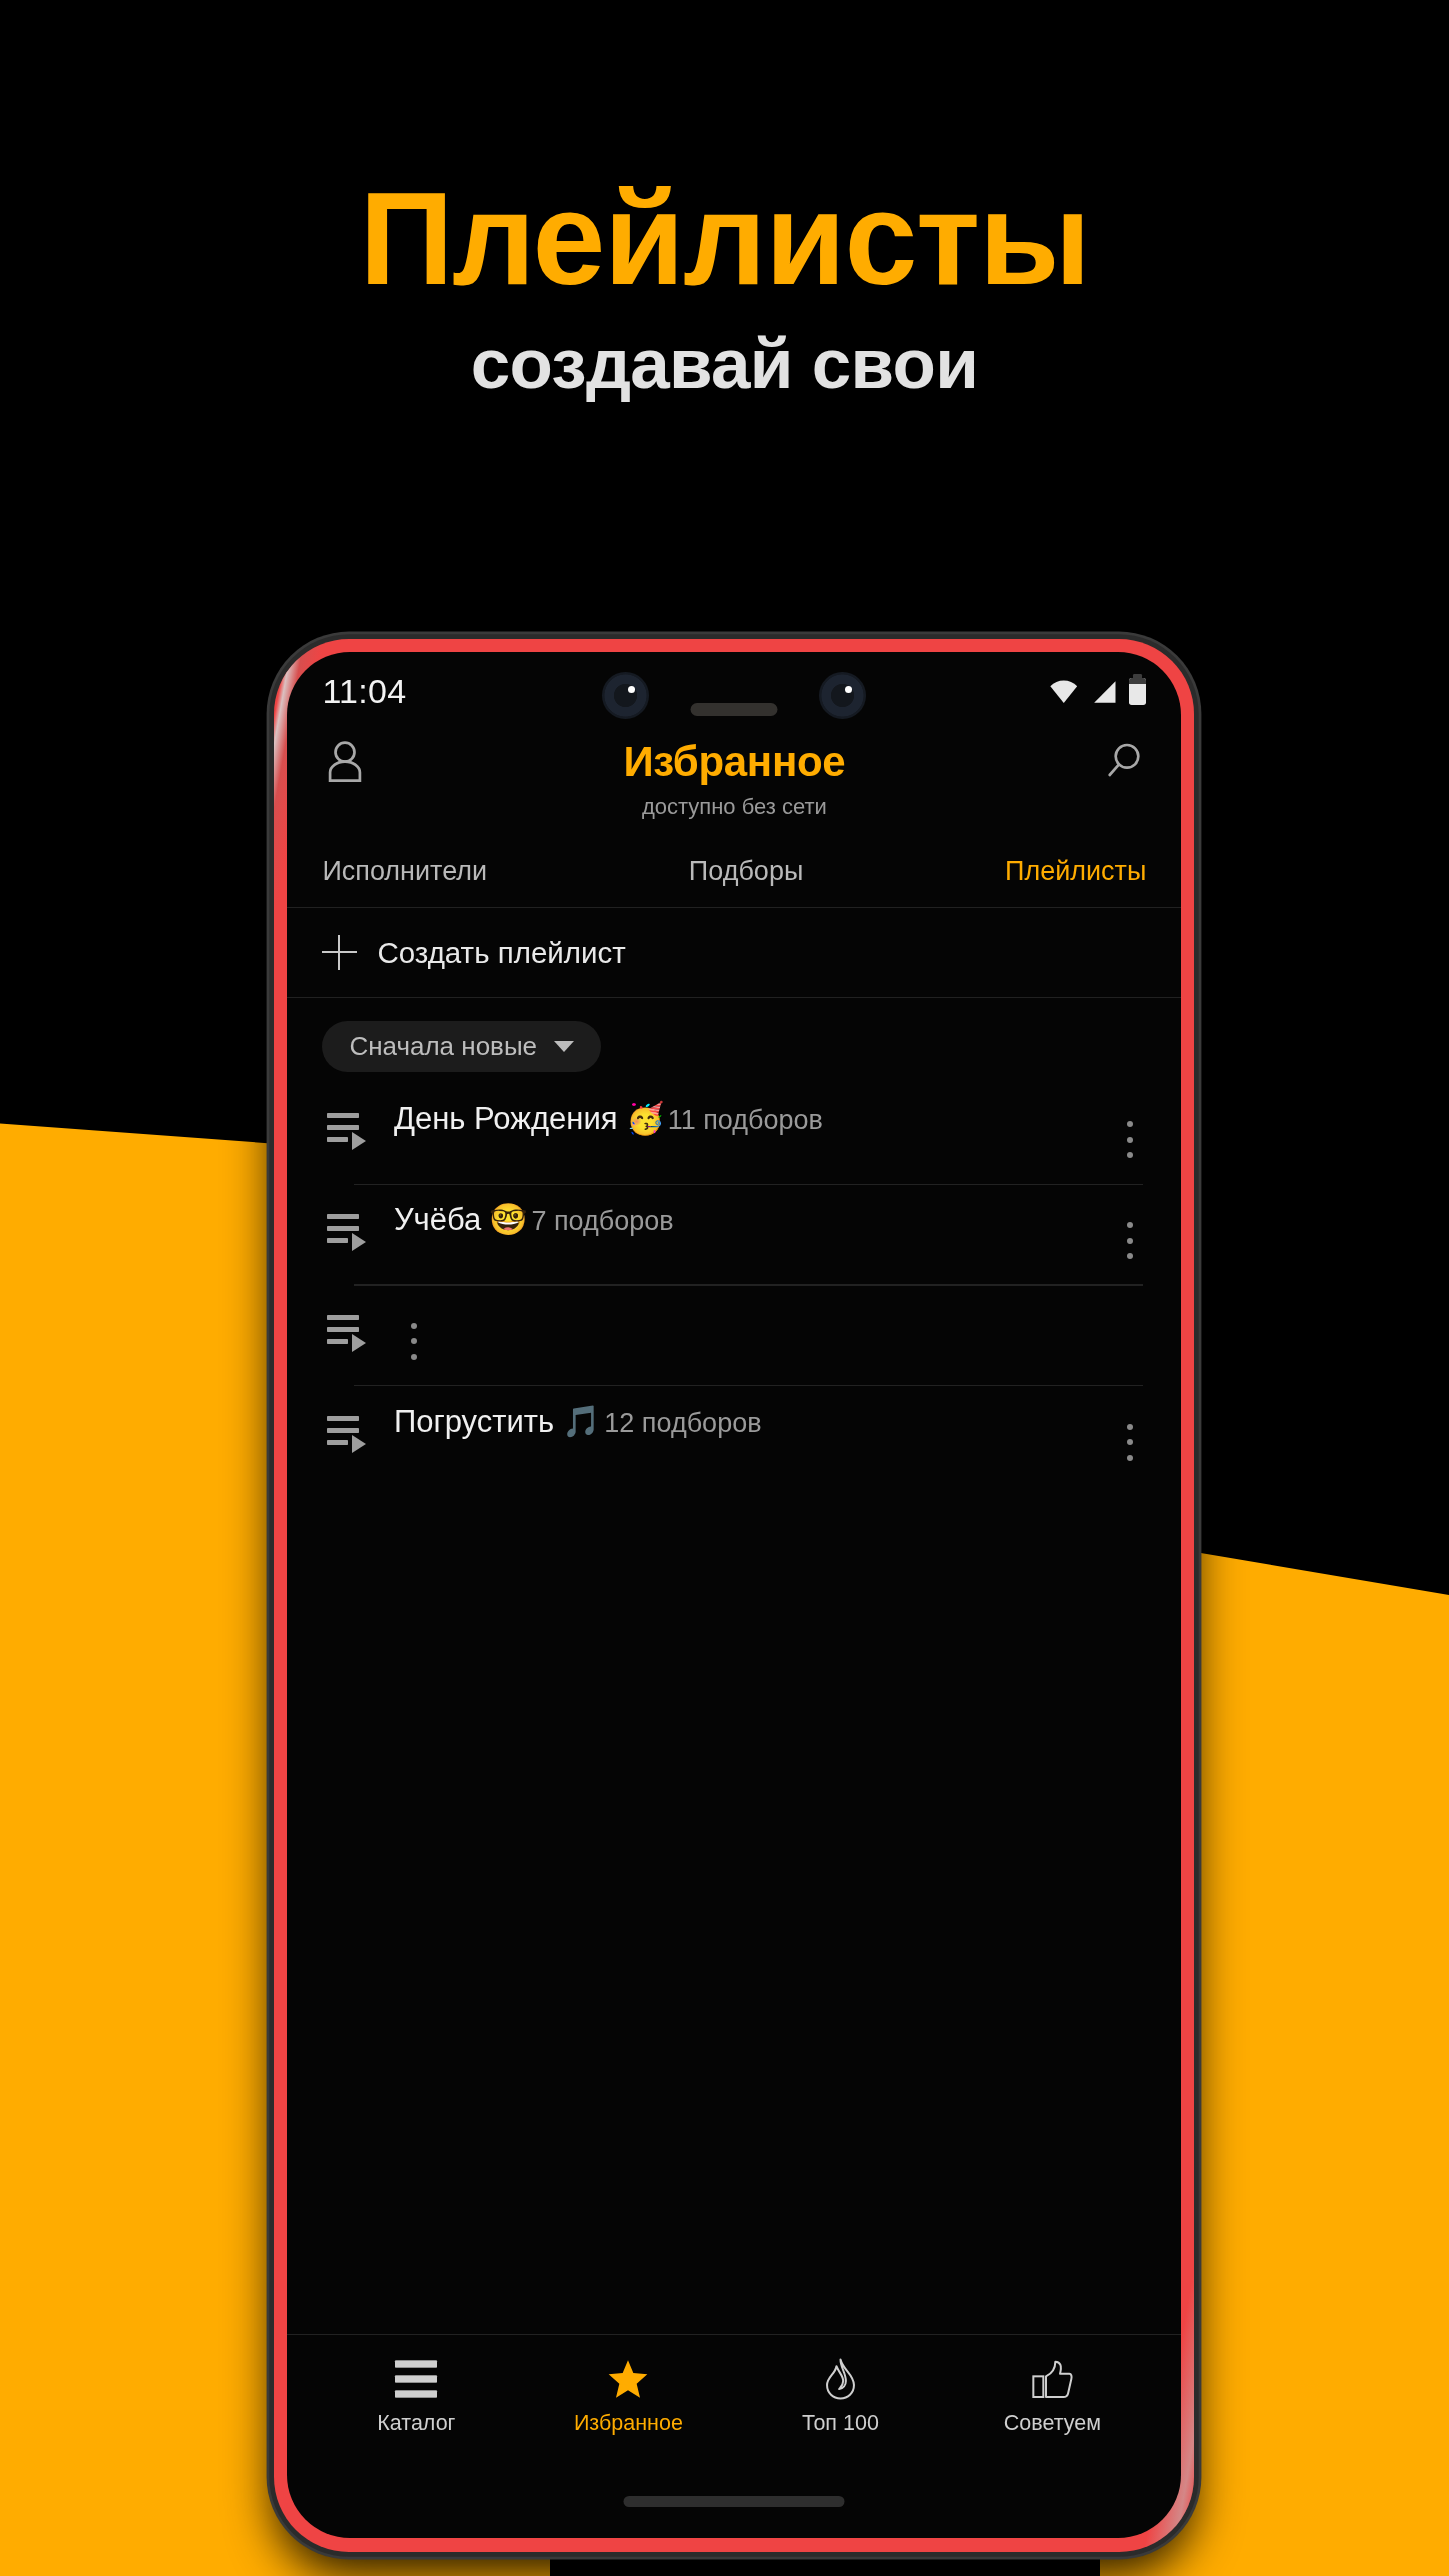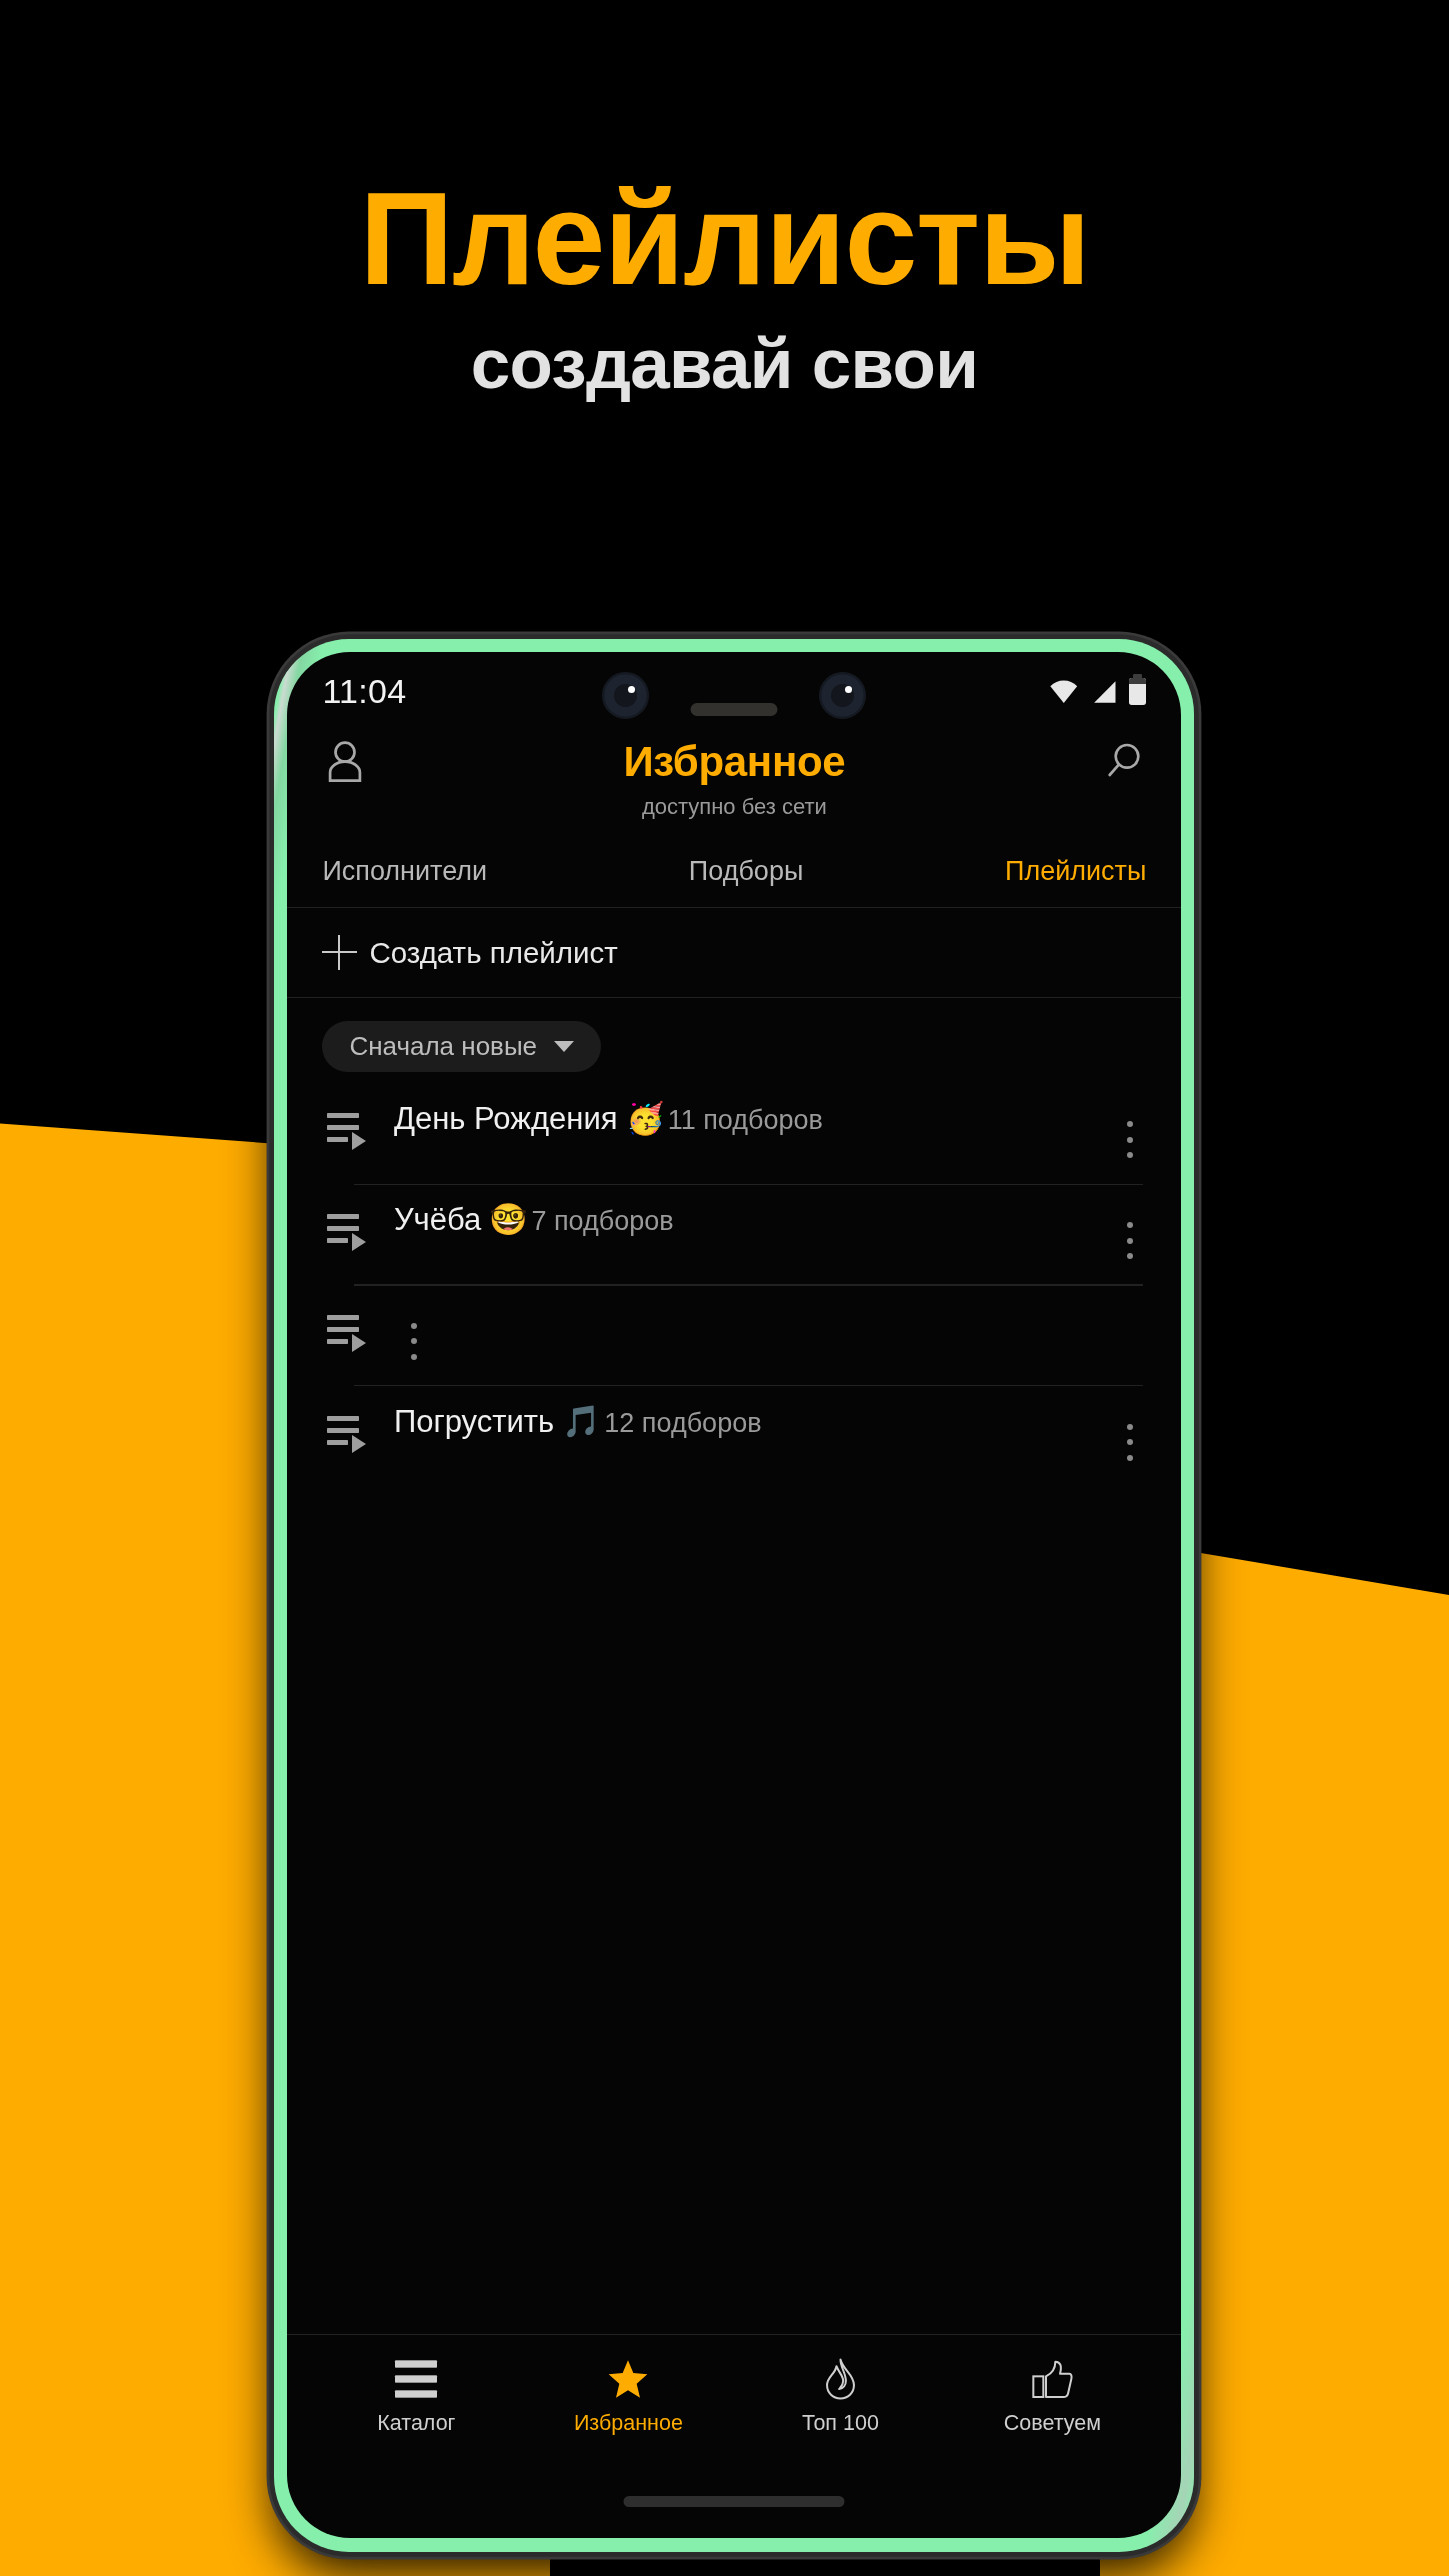--- a/index.html
+++ b/index.html
@@ -30,21 +30,21 @@
   .hero-sub{
     margin-top:24px;
     font-size:71px; font-weight:bold; color:#E2E2E2;
     letter-spacing:-0.7px; line-height:1.0;
   }
 
   
   .phone{
     position:absolute; left:274px; top:639px; width:920px; height:1913px;
     border-radius:75px;
-    background:#86efac;
+    background:#ef4444;
     box-shadow: 0 0 0 4.7px #2b2b2b, 0 0 0 7.4px #3a3a3a, 0 23px 47px rgba(0,0,0,.85);
     z-index:10;
   }
   .phone-frame-gloss{
     position:absolute; inset:0; border-radius:75px; pointer-events:none;
     background:
       linear-gradient(100deg, rgba(200,200,200,0) 0%, rgba(200,200,200,0) 1.1%,
         rgba(215,215,215,.85) 1.5%, rgba(120,120,120,.2) 2.4%, rgba(0,0,0,0) 4%,
         rgba(0,0,0,0) 96%, rgba(190,190,190,.55) 98.4%, rgba(0,0,0,0) 99.6%);
   }
@@ -118,21 +118,21 @@
   
   .tabs{
     display:flex; align-items:center; justify-content:space-between;
     padding:16px 35px 20px 35px; border-bottom:1.3px solid #212121;
   }
   .tab{ font-size:27px; color:#b9b9b9;margin-top:8px; }
   .tab.active{ color:#FFAC00; }
 
   
   .create-row{
-    display:flex; align-items:center; gap:12px;
+    display:flex; align-items:center; gap:20px;
     padding:27px 35px 27px 35px; border-bottom:1.3px solid #212121;text-align:right;
   }
   .plus-icon{ width:35px; height:35px; position:relative; flex:0 0 auto; }
   .plus-icon:before,.plus-icon:after{
     content:""; position:absolute; background:#c9c9c9;
   }
   .plus-icon:before{ left:0; top:16px; width:35px; height:2px; }
   .plus-icon:after{ top:0; left:16px; width:2px; height:35px; }
   .create-label{ color:#e9e9e9; font-size:29.5px; }
 

